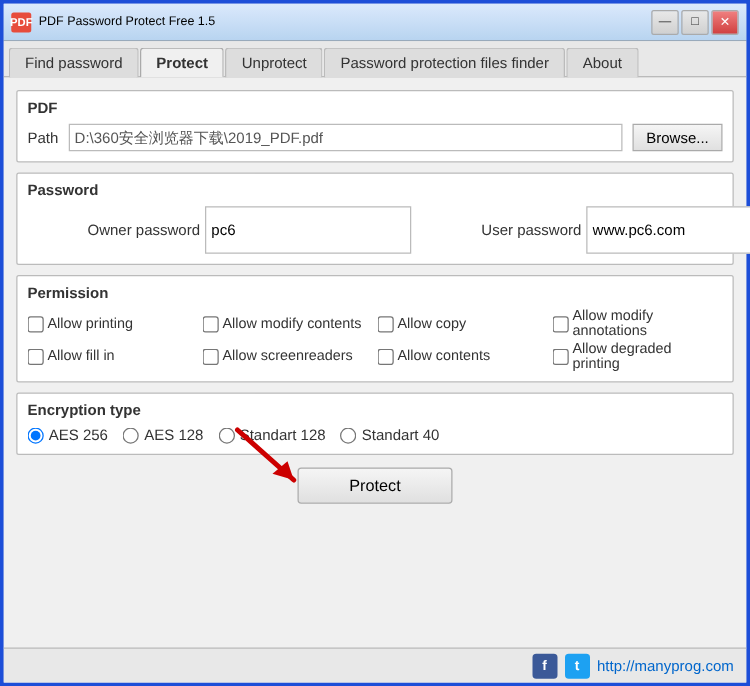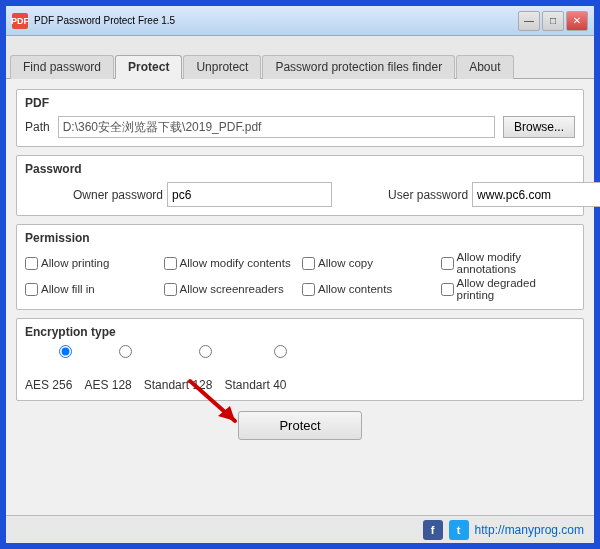--- a/index.html
+++ b/index.html
@@ -8,21 +8,21 @@
       font-size: 12px;
       background: #f0f0f0;
       width: 600px;
       height: 549px;
       overflow: hidden;
     }
     .window {
       width: 600px;
       height: 549px;
       background: #f0f0f0;
-      border: 6px solid #1d4ed8;
+      border: 3px solid #1d4ed8;
       display: flex;
       flex-direction: column;
     }
     .title-bar {
       background: linear-gradient(to bottom, #dbe9fc, #b8d4f0);
       height: 30px;
       display: flex;
       align-items: center;
       padding: 0 6px;
       border-bottom: 1px solid #9ab;
@@ -63,21 +63,21 @@
       color: #333;
       border-radius: 2px;
     }
     .title-btn.close {
       background: linear-gradient(to bottom, #f08080, #d04040);
       color: white;
     }
     .tabs {
       display: flex;
       background: #e8e8e8;
-      padding: 18px 4px 0 4px;
+      padding: 4px 4px 0 4px;
       border-bottom: 1px solid #aaa;
       gap: 1px;
     }
     .tab {
       padding: 4px 12px;
       background: #ddd;
       border: 1px solid #bbb;
       border-bottom: none;
       cursor: pointer;
       font-size: 12px;
@@ -147,21 +147,21 @@
     }
     .password-group {
       display: flex;
       align-items: center;
       gap: 4px;
       flex: 1;
       margin-left: 48px;
     }
     .password-input {
       flex: 1;
-      height: 25px;
+      height: 38px;
       border: 1px solid #bbb;
       padding: 2px 4px;
       font-size: 12px;
     }
     .permission-grid {
       display: grid;
       grid-template-columns: 1fr 1fr 1fr 1fr;
       gap: 2px 4px;
     }
     .perm-item {
@@ -177,24 +177,23 @@
       margin: 0;
     }
     .encryption-row {
       display: flex;
       align-items: center;
       gap: 12px;
     }
     .radio-group {
       display: flex;
       align-items: flex-end;
-      gap: 20px;
-      font-size: 12px;
-      color: #333;
-      flex-direction: column;
+      gap: 4px;
+      font-size: 12px;
+      color: #333;
     }
     .radio-group input[type=radio] {
       margin: 0;
     }
     .protect-btn-area {
       display: flex;
       justify-content: center;
       margin-top: 10px;
       position: relative;
     }

